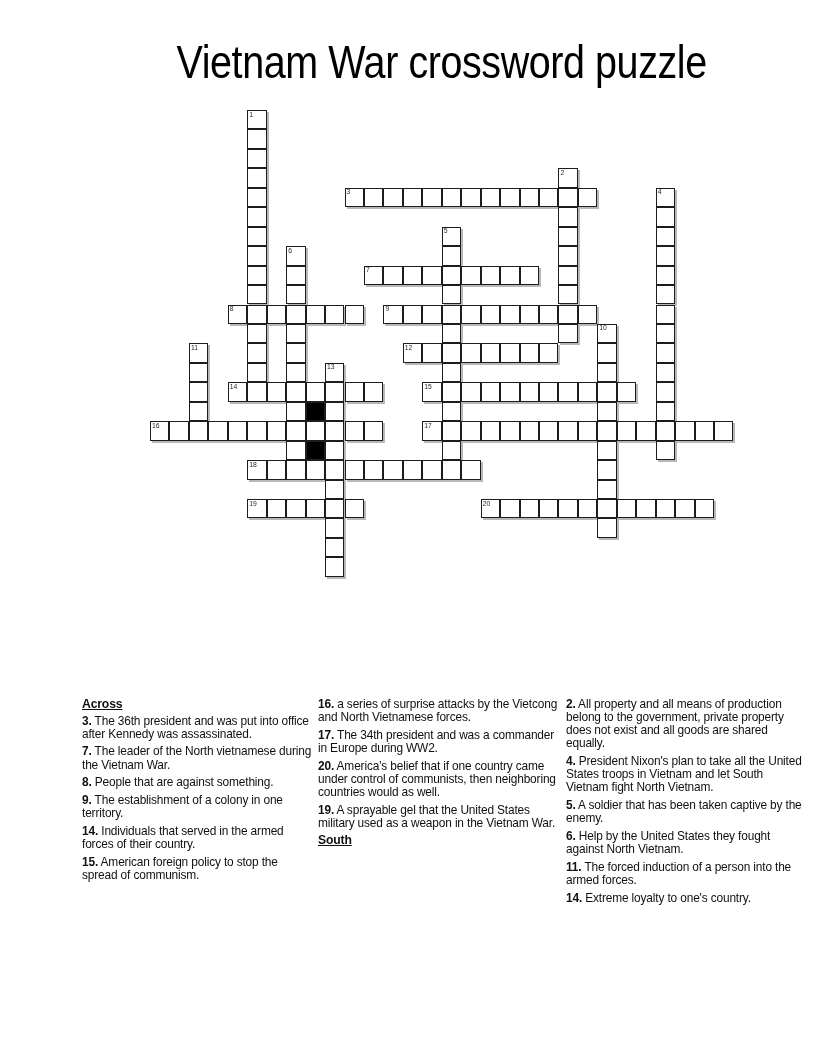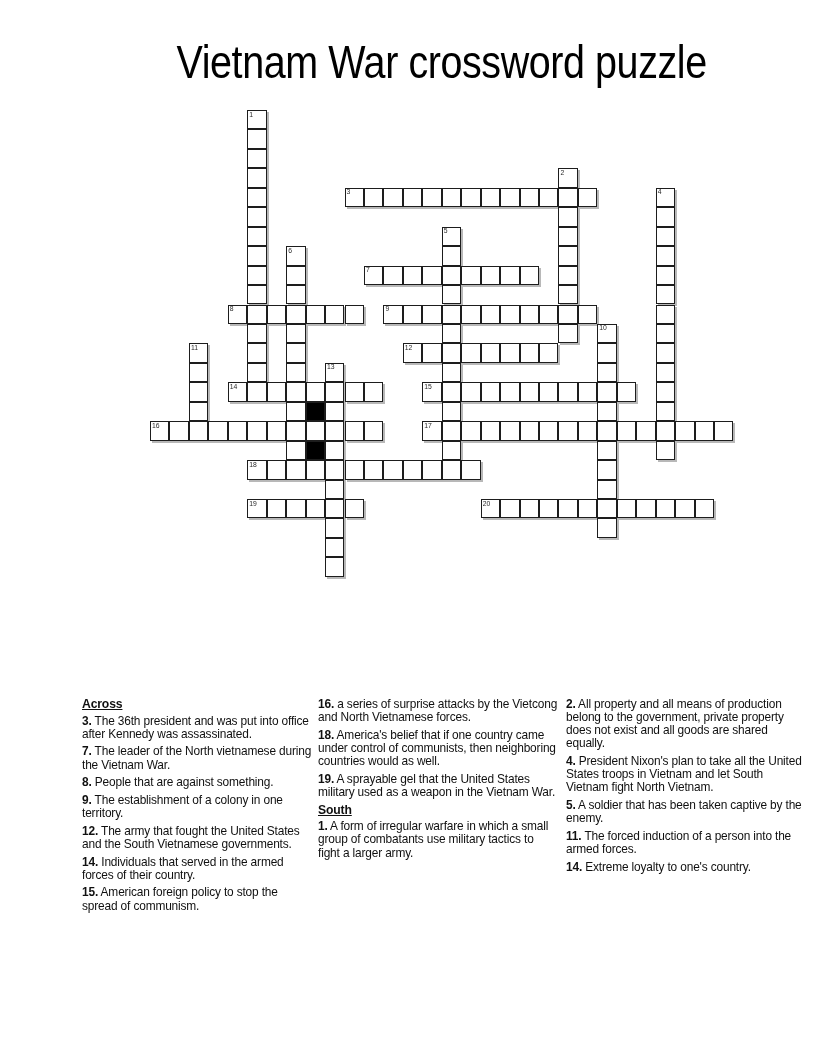--- a/index.html
+++ b/index.html
@@ -257,31 +257,31 @@
       <div class="cell" style="left: 291.05px; top: 537.9px;"></div>
       <div class="cell" style="left: 291.05px; top: 557.35px;"></div>
     </div>
 
   <div class="clue-col" id="clue-col-1">
       <div class="clue-header">Across</div>
       <div class="clue"><b>3.</b> The 36th president and was put into office after Kennedy was assassinated.</div>
       <div class="clue"><b>7.</b> The leader of the North vietnamese during the Vietnam War.</div>
       <div class="clue"><b>8.</b> People that are against something.</div>
       <div class="clue"><b>9.</b> The establishment of a colony in one territory.</div>
-      <div class="clue"><b>12.</b> The army that fought the United States and the South Vietnamese governments.</div>
       <div class="clue"><b>14.</b> Individuals that served in the armed forces of their country.</div>
       <div class="clue"><b>15.</b> American foreign policy to stop the spread of communism.</div>
     </div>
   <div class="clue-col" id="clue-col-2">
       <div class="clue"><b>16.</b> a series of surprise attacks by the Vietcong and North Vietnamese forces.</div>
-      <div class="clue"><b>18.</b> America's belief that if one country came under control of communists, then neighboring countries would as well.</div>
+      <div class="clue"><b>17.</b> The 34th president and was a commander in Europe during WW2.</div>
+      <div class="clue"><b>20.</b> America's belief that if one country came under control of communists, then neighboring countries would as well.</div>
       <div class="clue"><b>19.</b> A sprayable gel that the United States military used as a weapon in the Vietnam War.</div>
       <div class="clue-header">South</div>
-      <div class="clue"><b>1.</b> A form of irregular warfare in which a small group of combatants use military tactics to fight a larger army.</div>
     </div>
   <div class="clue-col" id="clue-col-3">
       <div class="clue"><b>2.</b> All property and all means of production belong to the government, private property does not exist and all goods are shared equally.</div>
       <div class="clue"><b>4.</b> President Nixon's plan to take all the United States troops in Vietnam and let South Vietnam fight North Vietnam.</div>
       <div class="clue"><b>5.</b> A soldier that has been taken captive by the enemy.</div>
+      <div class="clue"><b>6.</b> Help by the United States they fought against North Vietnam.</div>
       <div class="clue"><b>11.</b> The forced induction of a person into the armed forces.</div>
       <div class="clue"><b>14.</b> Extreme loyalty to one's country.</div>
     </div>
 </div>
 
 </body></html>

